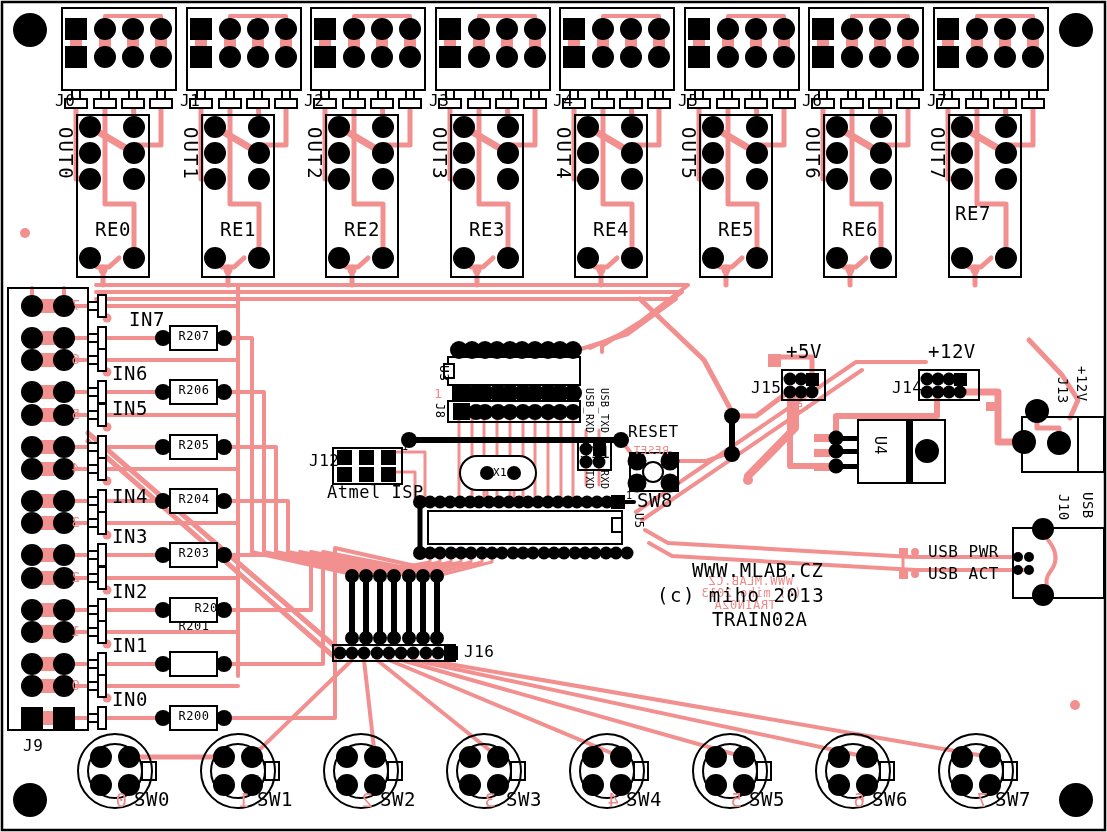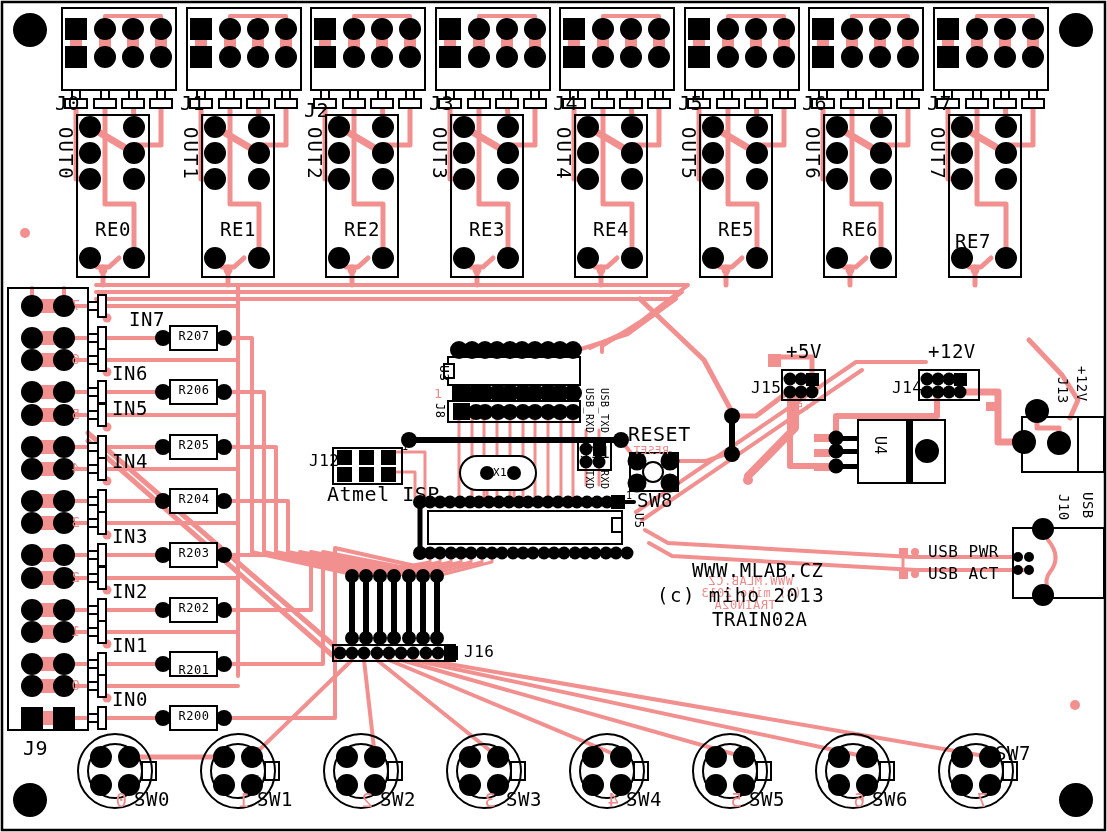--- a/index.html
+++ b/index.html
@@ -4,21 +4,21 @@
 <style>
   html,body{margin:0;padding:0;background:#fff;}
   #board{position:relative;width:1107px;height:832px;background:#fff;overflow:hidden;
          font-family:"DejaVu Sans Mono",monospace;}
   svg{position:absolute;left:0;top:0;}
   .lbl{position:absolute;color:#000;white-space:nowrap;line-height:1;letter-spacing:0.5px;}
   .v{transform:rotate(90deg);transform-origin:0 0;}
   .m{color:#ED8A8A;transform:scaleX(-1);}
   .p{color:#ED8A8A;}
   .ctr{text-align:center;}
-  .s20{font-size:20px}.s19{font-size:19px}.s17{font-size:20px}.s16{font-size:16px}
+  .s20{font-size:16px}.s19{font-size:19px}.s17{font-size:17px}.s16{font-size:16px}
   .s15{font-size:15px}.s14{font-size:14px}.s13{font-size:13px}.s12{font-size:12px}
   .s11{font-size:11px}.s10{font-size:10px}
   .ls15{letter-spacing:1.5px}.ls2{letter-spacing:2px}
   
   .tr{stroke:#F29090;stroke-width:5;fill:none;stroke-linecap:round;stroke-linejoin:round;}
   .t3{stroke-width:3}.t4{stroke-width:4}.t6{stroke-width:6}.t7{stroke-width:7}.t8{stroke-width:8}
   .pf{fill:#F29090;stroke:none;}
   .pad{fill:#000;stroke:none;}
   .sk{fill:none;stroke:#000;stroke-width:2;}
   .skw{fill:#fff;stroke:#000;stroke-width:2;}
@@ -533,21 +533,21 @@
   <circle class="pad" cx="30" cy="800" r="17"></circle>
         <circle class="pad" cx="1076" cy="800" r="17"></circle>
 </g>
 <rect x="2" y="2" width="1103" height="828" fill="none" stroke="#000" stroke-width="2.5"></rect>
 </svg>
 
 <div>
 
   <div class="lbl s20" style="left:55px;top:93px">J0</div>
   <div class="lbl s20" style="left:180px;top:93px">J1</div>
-  <div class="lbl s20" style="left:304px;top:100px">J2</div>
+  <div class="lbl s20" style="left:304px;top:93px">J2</div>
   <div class="lbl s20" style="left:429px;top:93px">J3</div>
   <div class="lbl s20" style="left:553px;top:93px">J4</div>
   <div class="lbl s20" style="left:678px;top:93px">J5</div>
   <div class="lbl s20" style="left:802px;top:93px">J6</div>
   <div class="lbl s20" style="left:927px;top:93px">J7</div>
 
   <div class="lbl s19 v ls2" style="left:75px;top:127px">OUT0</div>
   <div class="lbl s19 v ls2" style="left:200px;top:127px">OUT1</div>
   <div class="lbl s19 v ls2" style="left:324px;top:127px">OUT2</div>
   <div class="lbl s19 v ls2" style="left:449px;top:127px">OUT3</div>
@@ -556,58 +556,58 @@
   <div class="lbl s19 v ls2" style="left:822px;top:127px">OUT6</div>
   <div class="lbl s19 v ls2" style="left:947px;top:127px">OUT7</div>
 
   <div class="lbl s19 ctr" style="left:77px;top:220px;width:72px">RE0</div>
   <div class="lbl s19 ctr" style="left:202px;top:220px;width:72px">RE1</div>
   <div class="lbl s19 ctr" style="left:326px;top:220px;width:72px">RE2</div>
   <div class="lbl s19 ctr" style="left:451px;top:220px;width:72px">RE3</div>
   <div class="lbl s19 ctr" style="left:575px;top:220px;width:72px">RE4</div>
   <div class="lbl s19 ctr" style="left:700px;top:220px;width:72px">RE5</div>
   <div class="lbl s19 ctr" style="left:824px;top:220px;width:72px">RE6</div>
-  <div class="lbl s19 ctr" style="left:949px;top:232px;width:48px">RE7</div>
+  <div class="lbl s19 ctr" style="left:949px;top:204px;width:48px">RE7</div>
 
   <div class="lbl s19" style="left:129px;top:310px">IN7</div>
   <div class="lbl s19" style="left:112px;top:364px">IN6</div>
   <div class="lbl s19" style="left:112px;top:399px">IN5</div>
-  <div class="lbl s19" style="left:112px;top:452px">IN4</div>
+  <div class="lbl s19" style="left:112px;top:487px">IN4</div>
   <div class="lbl s19" style="left:112px;top:527px">IN3</div>
   <div class="lbl s19" style="left:112px;top:582px">IN2</div>
   <div class="lbl s19" style="left:112px;top:636px">IN1</div>
   <div class="lbl s19" style="left:112px;top:690px">IN0</div>
 
   <div class="lbl s12 ctr" style="left:168px;top:330px;width:52px">R207</div>
   <div class="lbl s12 ctr" style="left:168px;top:384px;width:52px">R206</div>
   <div class="lbl s12 ctr" style="left:168px;top:439px;width:52px">R205</div>
   <div class="lbl s12 ctr" style="left:168px;top:493px;width:52px">R204</div>
   <div class="lbl s12 ctr" style="left:168px;top:547px;width:52px">R203</div>
-  <div class="lbl s12 ctr" style="left:168px;top:602px;width:52px">R202</div>
-  <div class="lbl s12 ctr" style="left:168px;top:664px;width:52px">R201</div>
+  <div class="lbl s12 ctr" style="left:184px;top:602px;width:52px">R202</div>
+  <div class="lbl s12 ctr" style="left:168px;top:620px;width:52px">R201</div>
   <div class="lbl s12 ctr" style="left:168px;top:710px;width:52px">R200</div>
 
   <div class="lbl s14 m" style="left:71px;top:298px">7</div>
   <div class="lbl s14 m" style="left:71px;top:352px">6</div>
   <div class="lbl s14 m" style="left:71px;top:407px">5</div>
   <div class="lbl s14 m" style="left:71px;top:461px">4</div>
   <div class="lbl s14 m" style="left:71px;top:515px">3</div>
   <div class="lbl s14 m" style="left:71px;top:570px">2</div>
   <div class="lbl s14 m" style="left:71px;top:624px">1</div>
   <div class="lbl s14 m" style="left:71px;top:678px">0</div>
   <div class="lbl s20" style="left:23px;top:738px">J9</div>
 
   <div class="lbl s19" style="left:134px;top:790px">SW0</div>
   <div class="lbl s19" style="left:257px;top:790px">SW1</div>
   <div class="lbl s19" style="left:380px;top:790px">SW2</div>
   <div class="lbl s19" style="left:506px;top:790px">SW3</div>
   <div class="lbl s19" style="left:626px;top:790px">SW4</div>
   <div class="lbl s19" style="left:749px;top:790px">SW5</div>
   <div class="lbl s19" style="left:872px;top:790px">SW6</div>
-  <div class="lbl s19" style="left:995px;top:744px">SW7</div>
+  <div class="lbl s19" style="left:995px;top:790px">SW7</div>
   <div class="lbl s19 m" style="left:115px;top:791px">0</div>
   <div class="lbl s19 m" style="left:238px;top:791px">1</div>
   <div class="lbl s19 m" style="left:361px;top:791px">2</div>
   <div class="lbl s19 m" style="left:484px;top:791px">3</div>
   <div class="lbl s19 m" style="left:607px;top:791px">4</div>
   <div class="lbl s19 m" style="left:730px;top:791px">5</div>
   <div class="lbl s19 m" style="left:853px;top:791px">6</div>
   <div class="lbl s19 m" style="left:976px;top:791px">7</div>
 
   <div class="lbl s12 m" style="left:708px;top:575px">WWW.MLAB.CZ</div>

